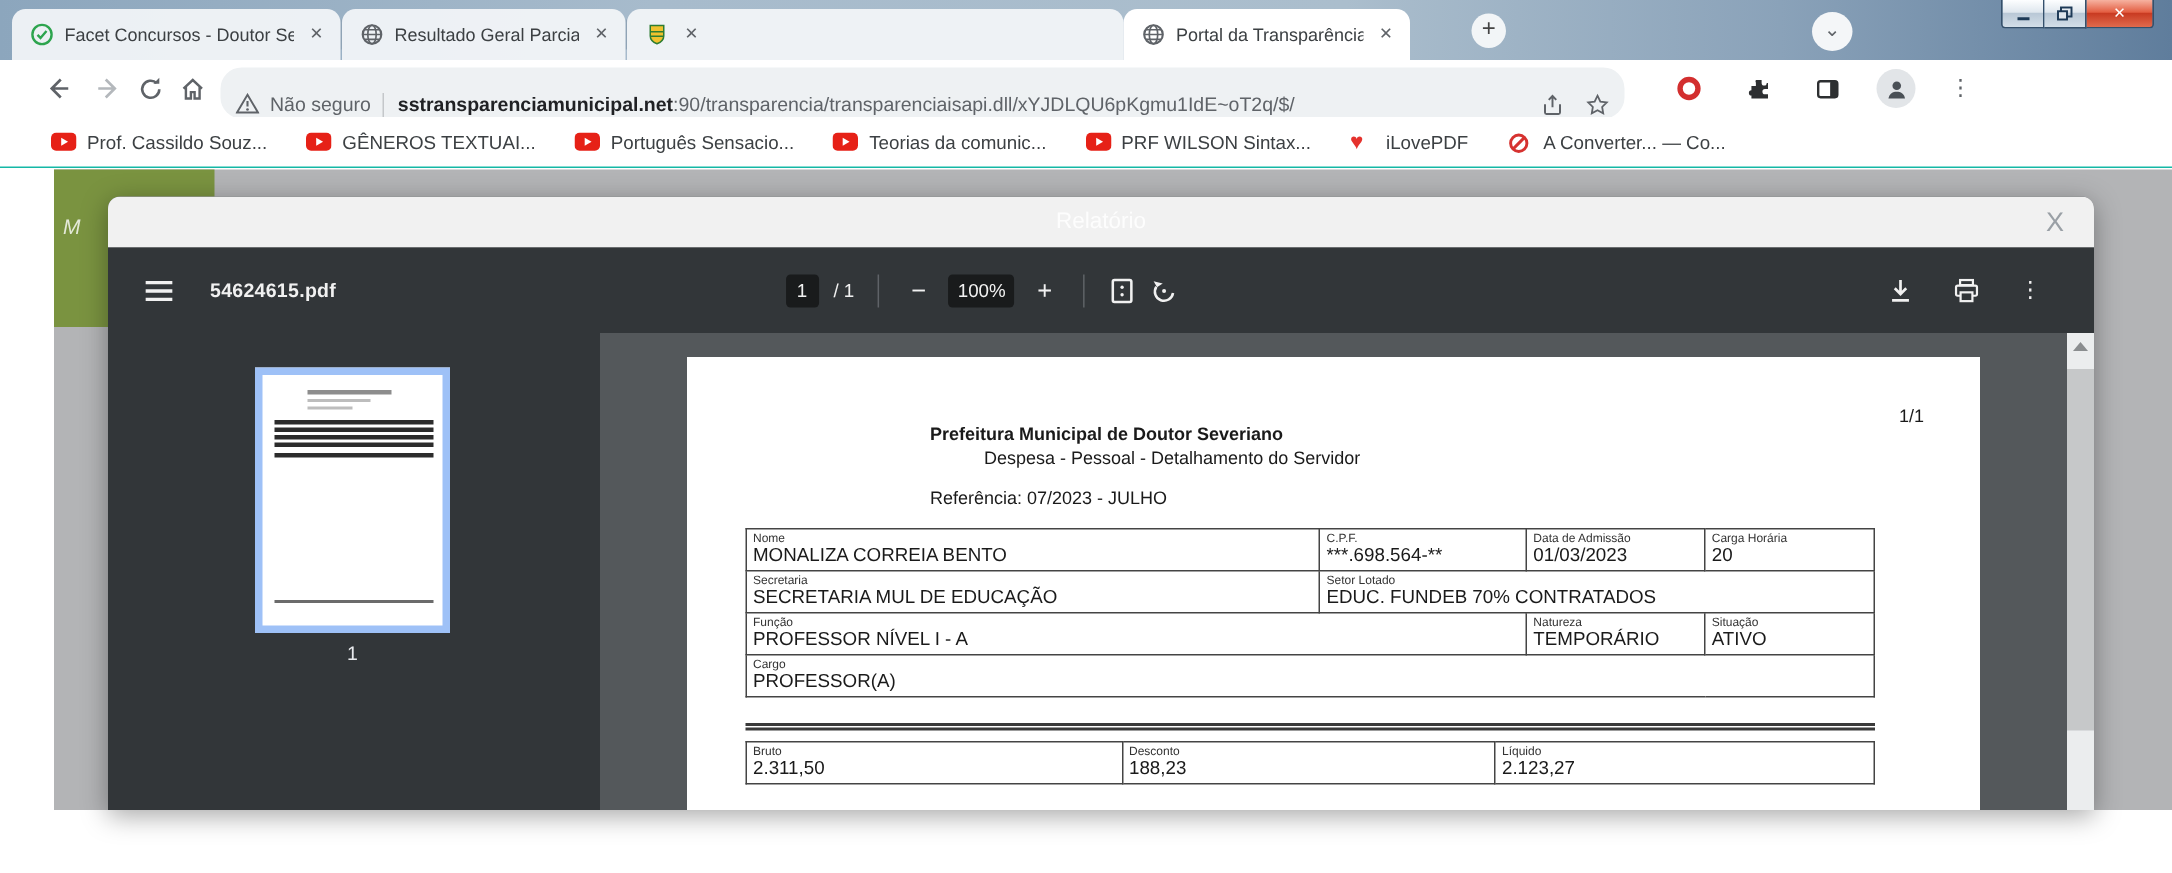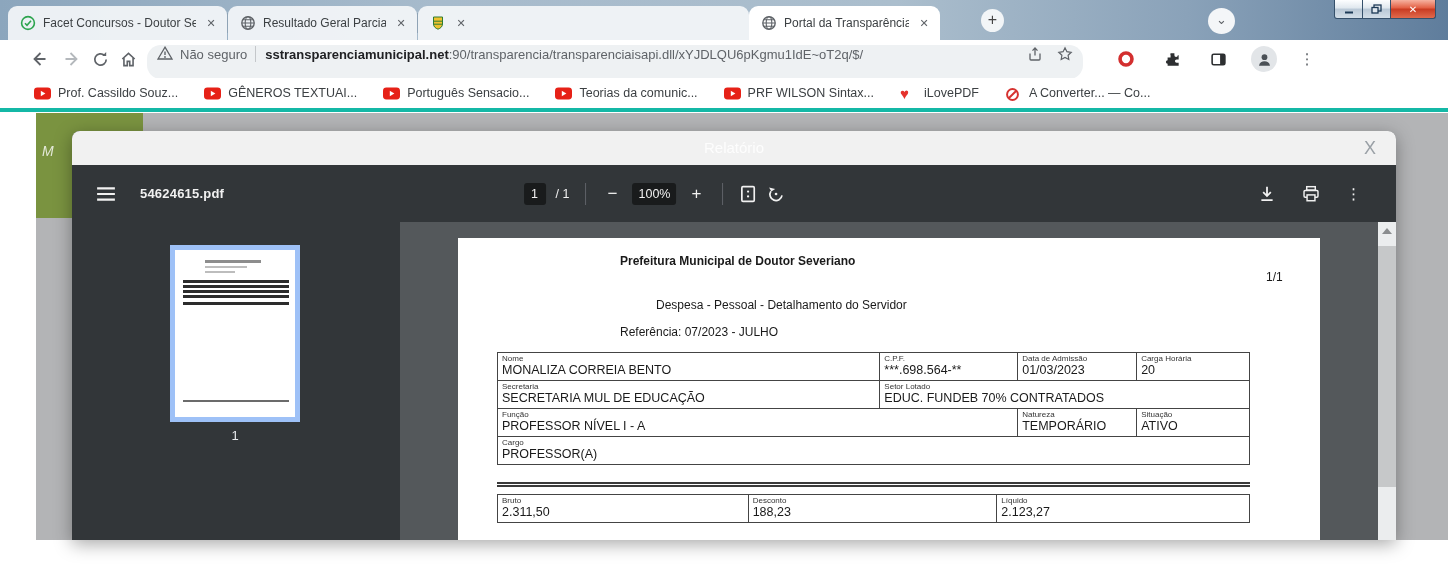--- a/index.html
+++ b/index.html
@@ -31,36 +31,36 @@
   .winbtn.min { width:29px; border-radius:0 0 0 3px; }
   .winbtn.max { width:28px; border-left:none; }
   .winbtn.cls { width:45px; border-left:none; border-radius:0 0 3px 0;
     background:linear-gradient(180deg,#f6b2a0 0%,#e35e42 45%,#c93b22 50%,#e06a4d 100%); color:#fff; }
   .winbtn svg { display:block; }
 
   
   #toolbar { position:absolute; left:0; top:40px; width:1448px; height:38px; background:#fff; }
   .navicon { position:absolute; top:8px; width:22px; height:22px; display:flex; align-items:center; justify-content:center; }
   #omnibox { position:absolute; left:147px; top:5px; width:936px; height:28px; background:#eef1f3;
-    border-radius:14px; display:flex; align-items:flex-end; padding:17px 10px; font-size:13px; color:#5f6368; }
+    border-radius:14px; display:flex; align-items:flex-start; padding:17px 10px; font-size:13px; color:#5f6368; }
   #omnibox .sec { margin:0 8px 0 7px; white-space:nowrap; }
   #omnibox .vdiv { width:1px; height:16px; background:#c4c7ca; margin-right:9px; }
   #omnibox .url { color:#5f6368; white-space:nowrap; overflow:hidden; flex:1; }
   #omnibox .url b { color:#202124; font-weight:bold; }
   .obicon { width:16px; height:16px; flex:0 0 auto; display:inline-flex; }
   .obright { display:flex; align-items:center; gap:14px; margin-left:8px; }
   .exticon { position:absolute; top:8px; width:22px; height:22px; display:flex; align-items:center; justify-content:center; }
   #avatar { position:absolute; left:1251px; top:6px; width:26px; height:26px; border-radius:50%;
     background:#e2e5e8; display:flex; align-items:center; justify-content:center; }
   #menudots { position:absolute; left:1298px; top:8px; width:18px; height:22px; color:#5f6368;
     font-size:15px; text-align:center; line-height:22px; letter-spacing:0; }
 
   
   #bookmarks { position:absolute; left:0; top:78px; width:1448px; height:34px; background:#fff;
-    border-bottom:4px solid #14b8a6; display:flex; align-items:center; padding-left:34px; gap:26px; }
+    border-bottom:1px solid #14b8a6; display:flex; align-items:center; padding-left:34px; gap:26px; }
   .bmitem { display:flex; align-items:center; gap:7px; font-size:12.5px; color:#3c4043; white-space:nowrap; }
   .bmicon { width:17px; height:13px; display:inline-flex; }
 
   
   #pagearea { position:absolute; left:0; top:113px; width:1448px; height:469px; background:#fff; }
   #backdrop { position:absolute; left:36px; top:0; width:1412px; height:427px; background:#b3b4b6; }
   #greenblock { position:absolute; left:36px; top:0; width:107px; height:105px; background:#7a9340; }
   #greenblock .mletter { position:absolute; left:6px; top:30px; color:rgba(255,255,255,.8);
     font-size:14px; font-style:italic; }
 
@@ -97,21 +97,21 @@
     color:#e8eaed; font-size:13px; }
   #docarea { position:relative; flex:1; background:#54585b; }
   #docpage { position:absolute; left:58px; top:16px; width:862px; height:302px; background:#fff; overflow:hidden; }
   #vscroll { position:absolute; right:0; top:0; width:18px; height:318px; background:#ebedee; }
   #vscroll .arrow { position:absolute; left:4px; top:6px; width:0; height:0;
     border-left:5px solid transparent; border-right:5px solid transparent; border-bottom:6px solid #8a8d8f; }
   #vscroll .thumbbar { position:absolute; left:0; top:24px; width:18px; height:241px; background:#c6c8c9; }
 
   
   #docpage { font-family:"Liberation Sans", sans-serif; color:#1a1a1a; }
-  .doc-title { position:absolute; left:162px; top:16px; font-size:12px; font-weight:bold; }
+  .doc-title { position:absolute; left:162px; top:44px; font-size:12px; font-weight:bold; }
   .doc-pageno { position:absolute; left:808px; top:32px; font-size:12px; }
   .doc-sub { position:absolute; left:162px; top:60px; font-size:12px;margin-left:36px; }
   .doc-ref { position:absolute; left:162px; top:87px; font-size:12px; }
   #fieldtable { position:absolute; left:39px; top:114px; width:753px; border-collapse:collapse; }
   #fieldtable td { border:1px solid #444; padding:1px 4px 2px; vertical-align:top; height:28px; }
   .flabel { display:block; font-size:8px; color:#333; line-height:9px; }
   .fvalue { display:block; font-size:12.5px; line-height:15px; }
   #dblrule { position:absolute; left:39px; top:244px; width:753px; height:5px;
     border-top:2px solid #3a3a3a; border-bottom:2px solid #3a3a3a; }
   #moneytable { position:absolute; left:39px; top:256px; width:753px; border-collapse:collapse; }

